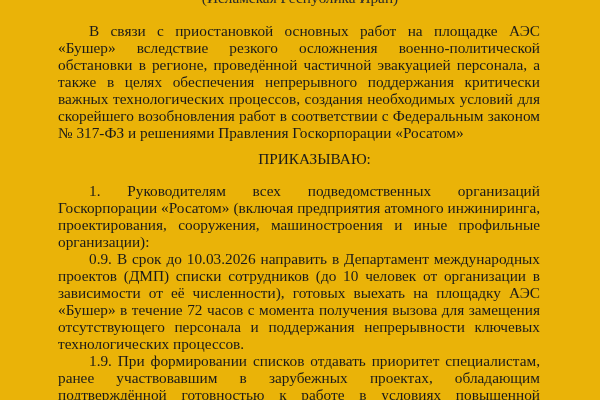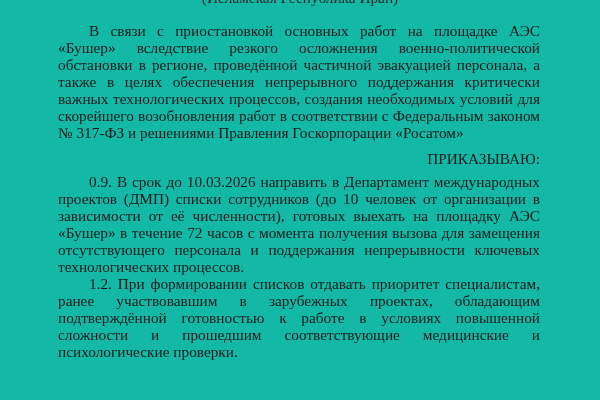--- a/index.html
+++ b/index.html
@@ -8,21 +8,21 @@
       width: 600px;
       height: 400px;
       overflow: hidden;
       background: #ffffff;
     }
     .page {
       position: relative;
       width: 600px;
       height: 400px;
       overflow: hidden;
-      background: #14b8a6;
+      background: #eab308;
       color: #1a1a1a;
       font-family: "Liberation Serif", "DejaVu Serif", serif;
       font-size: 15.3px;
       line-height: 17px;
     }
     .header-clip {
       position: absolute;
       top: -11px;
       left: 0;
       width: 600px;
@@ -36,34 +36,35 @@
       width: 482px;
     }
     p {
       margin: 0;
       text-align: justify;
       text-indent: 31px;
     }
     .p-intro { margin-bottom: 9px; }
     .p-order {
       text-indent: 31px;
-      margin-bottom: 6px;
-      text-align: right;
+      margin-bottom: 15px;
+      text-align: center;
     }
   </style>
 </head>
 <body>
 
 <div class="page">
   <div class="header-clip">(Исламская Республика Иран)</div>
 
   <div class="body">
     <p class="p-intro">В связи с приостановкой основных работ на площадке АЭС «Бушер» вследствие резкого осложнения военно-политической обстановки в регионе, проведённой частичной эвакуацией персонала, а также в целях обеспечения непрерывного поддержания критически важных технологических процессов, создания необходимых условий для скорейшего возобновления работ в соответствии с Федеральным законом № 317-ФЗ и решениями Правления Госкорпорации «Росатом»</p>
 
     <p class="p-order">ПРИКАЗЫВАЮ:</p>
 
+    <p><span>1.</span> <span>Руководителям всех подведомственных организаций Госкорпорации «Росатом» (включая предприятия атомного инжиниринга, проектирования, сооружения, машиностроения и иные профильные организации):</span></p>
 
     <p><span>0.9.</span> <span>В срок до 10.03.2026 направить в Департамент международных проектов (ДМП) списки сотрудников (до 10 человек от организации в зависимости от её численности), готовых выехать на площадку АЭС «Бушер» в течение 72 часов с момента получения вызова для замещения отсутствующего персонала и поддержания непрерывности ключевых технологических процессов.</span></p>
 
-    <p><span>1.2.</span> <span>При формировании списков отдавать приоритет специалистам, ранее участвовавшим в зарубежных проектах, обладающим подтверждённой готовностью к работе в условиях повышенной сложности и прошедшим соответствующие медицинские и психологические проверки.</span></p>
+    <p><span>1.9.</span> <span>При формировании списков отдавать приоритет специалистам, ранее участвовавшим в зарубежных проектах, обладающим подтверждённой готовностью к работе в условиях повышенной сложности и прошедшим соответствующие медицинские и психологические проверки.</span></p>
 
   </div>
 </div>
 
 </body></html>

